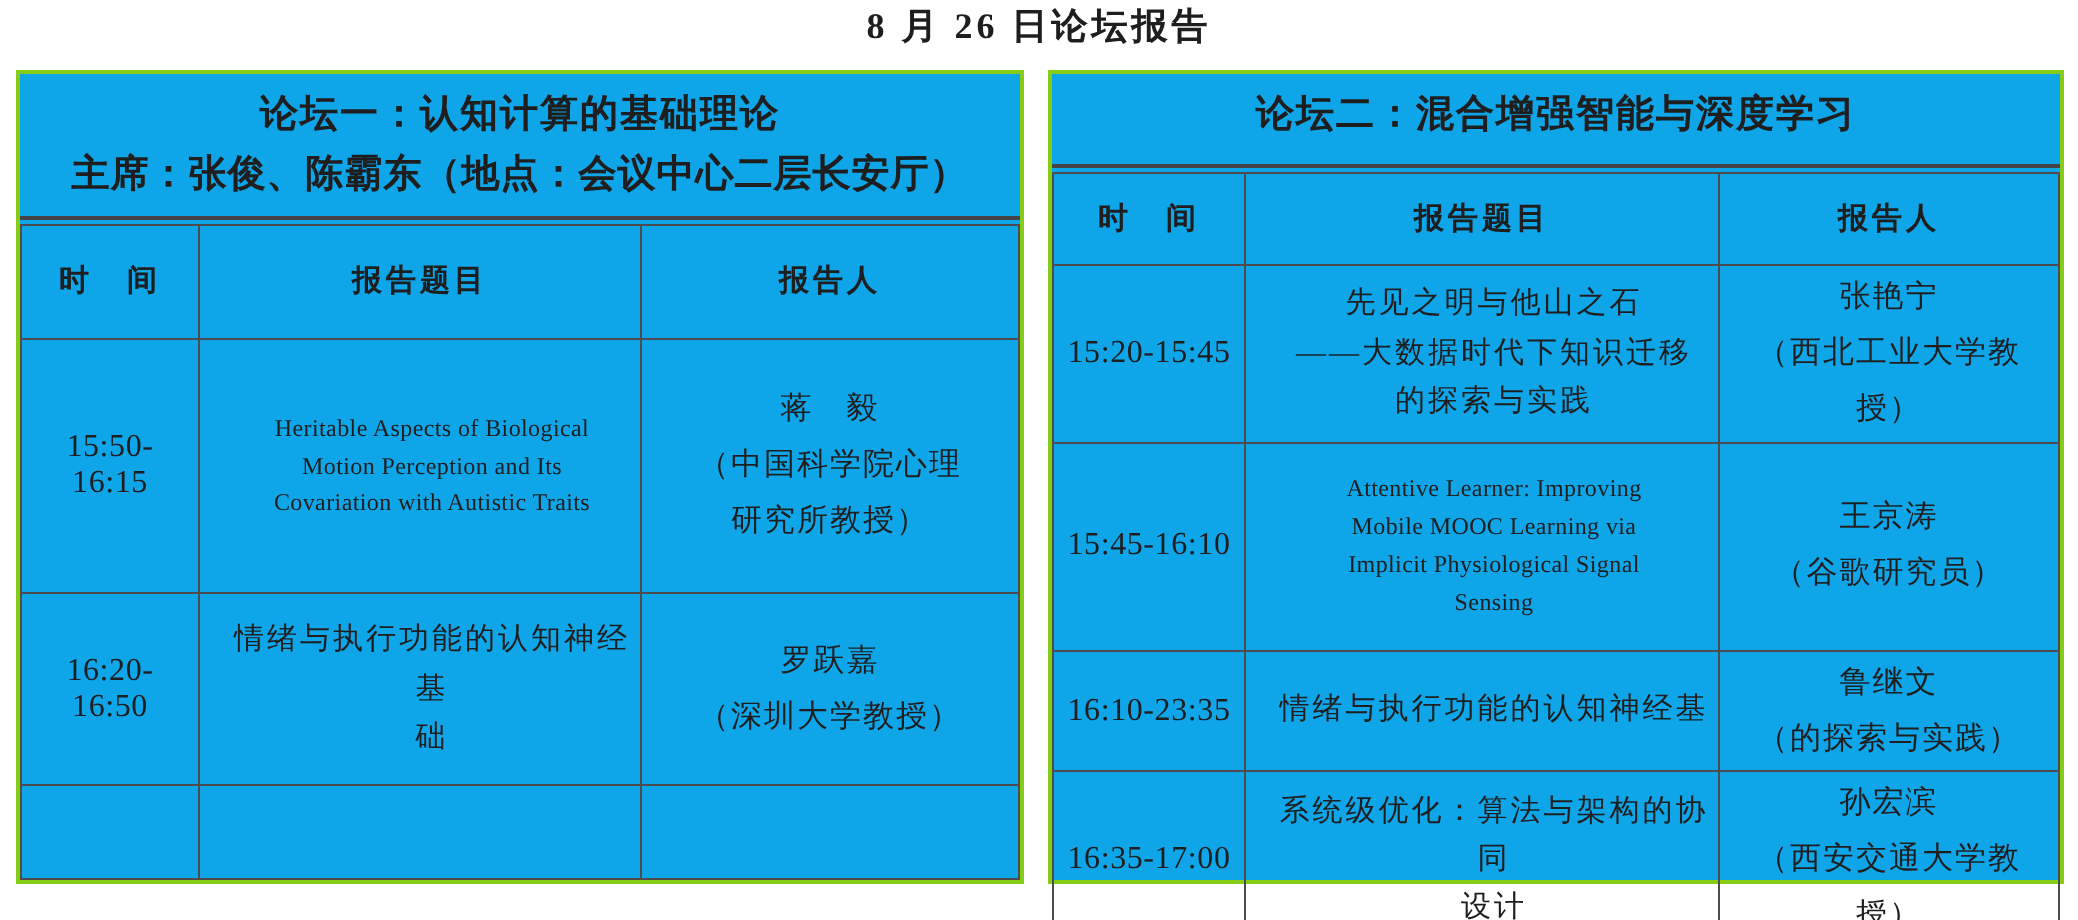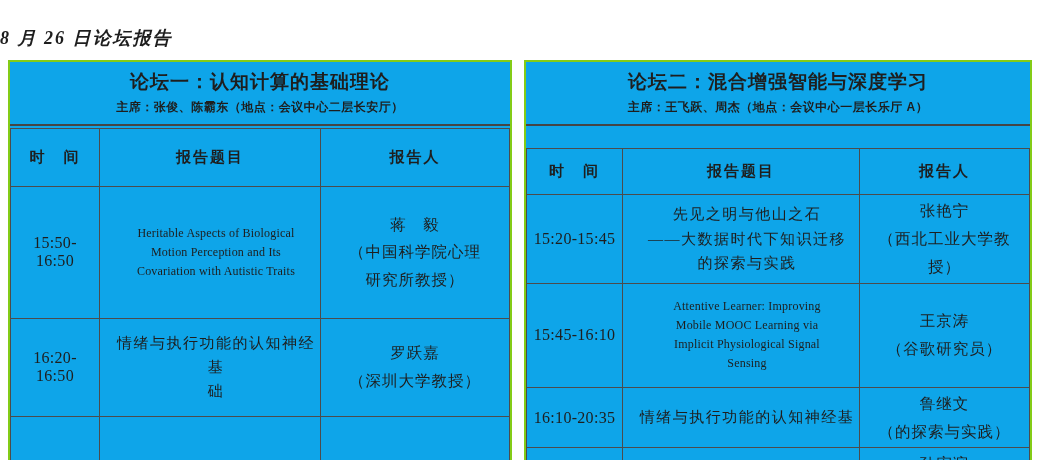--- a/index.html
+++ b/index.html
@@ -6,58 +6,57 @@
     margin: 0;
     padding: 0;
     background: #ffffff;
     width: 1039px;
     height: 460px;
     overflow: hidden;
     font-family: "Liberation Serif", "DejaVu Serif", serif;
     color: #1e1e1e;
   }
   .page-title {
-    text-align: left;
+    text-align: center;
     font-size: 18px;
     font-weight: 700;
     letter-spacing: 2px;
-    padding-top: 26px;
+    padding-top: 1px;
     margin-bottom: 10px;
-    font-style: italic;
   }
   .tables {
     display: flex;
     padding-left: 8px;
     gap: 12px;
     align-items: flex-start;
   }
   .forum {
     box-sizing: border-box;
     border: 2px solid #84cc16;
     display: flex;
     flex-direction: column;
     background: #0ea5e9;
   }
   .forum.left  { width: 504px; height: 407px; }
-  .forum.right { width: 508px; height: 407px; gap: 20px; }
+  .forum.right { width: 508px; height: 407px; }
   .forum-header {
     border-bottom: 2px solid #454545;
     text-align: center;
     padding: 7px 4px 8px;
     font-family: "Liberation Sans", "DejaVu Sans", sans-serif;
     flex: 0 0 auto;
   }
   .forum-title {
     font-size: 19px;
     font-weight: 700;
     letter-spacing: 1px;
     margin-bottom: 4px;
   }
   .forum-chair {
-    font-size: 12px;
+    font-size: 19px;
     font-weight: 700;
     letter-spacing: 0.5px;
   }
   table {
     border-collapse: collapse;
     table-layout: fixed;
     width: 100%;
     flex: 1 1 auto;
     margin-top: 2px;
   }
@@ -117,21 +116,21 @@
           <col style="width:221px">
           <col>
         </colgroup>
       <tbody>
           <tr style="height:46px">
         <th>时　间</th>
         <th>报告题目</th>
         <th>报告人</th>
       </tr>
       <tr style="height:104px">
-        <td class="time">15:50-16:50</td>
+        <td class="time">15:50-16:15</td>
         <td class="title en">Heritable Aspects of Biological
 Motion Perception and Its
 Covariation with Autistic Traits</td>
         <td class="speaker">
           <div>蒋　毅</div>
           <div class="affil">（中国科学院心理
 研究所教授）</div>
         </td>
       </tr>
       <tr style="height:55px">
@@ -151,21 +150,20 @@
           <div class="affil"></div>
         </td>
       </tr>
     </tbody>
       </table>
   </div>
 
   <div class="forum right">
     <div class="forum-header">
       <div class="forum-title">论坛二：混合增强智能与深度学习</div>
-      <div class="forum-chair">主席：王飞跃、周杰（地点：会议中心一层长乐厅 A）</div>
     </div>
     <table>
       <colgroup>
           <col style="width:96px">
           <col style="width:237px">
           <col>
         </colgroup>
       <tbody>
           <tr style="height:46px">
         <th>时　间</th>
@@ -187,21 +185,21 @@
         <td class="title en">Attentive Learner: Improving
 Mobile MOOC Learning via
 Implicit Physiological Signal
 Sensing</td>
         <td class="speaker">
           <div>王京涛</div>
           <div class="affil">（谷歌研究员）</div>
         </td>
       </tr>
       <tr style="height:50px">
-        <td class="time">16:10-20:35</td>
+        <td class="time">16:10-23:35</td>
         <td class="title">情绪与执行功能的认知神经基</td>
         <td class="speaker">
           <div>鲁继文</div>
           <div class="affil">（的探索与实践）</div>
         </td>
       </tr>
       <tr style="height:43px">
         <td class="time">16:35-17:00</td>
         <td class="title">系统级优化：算法与架构的协同
 设计</td>

